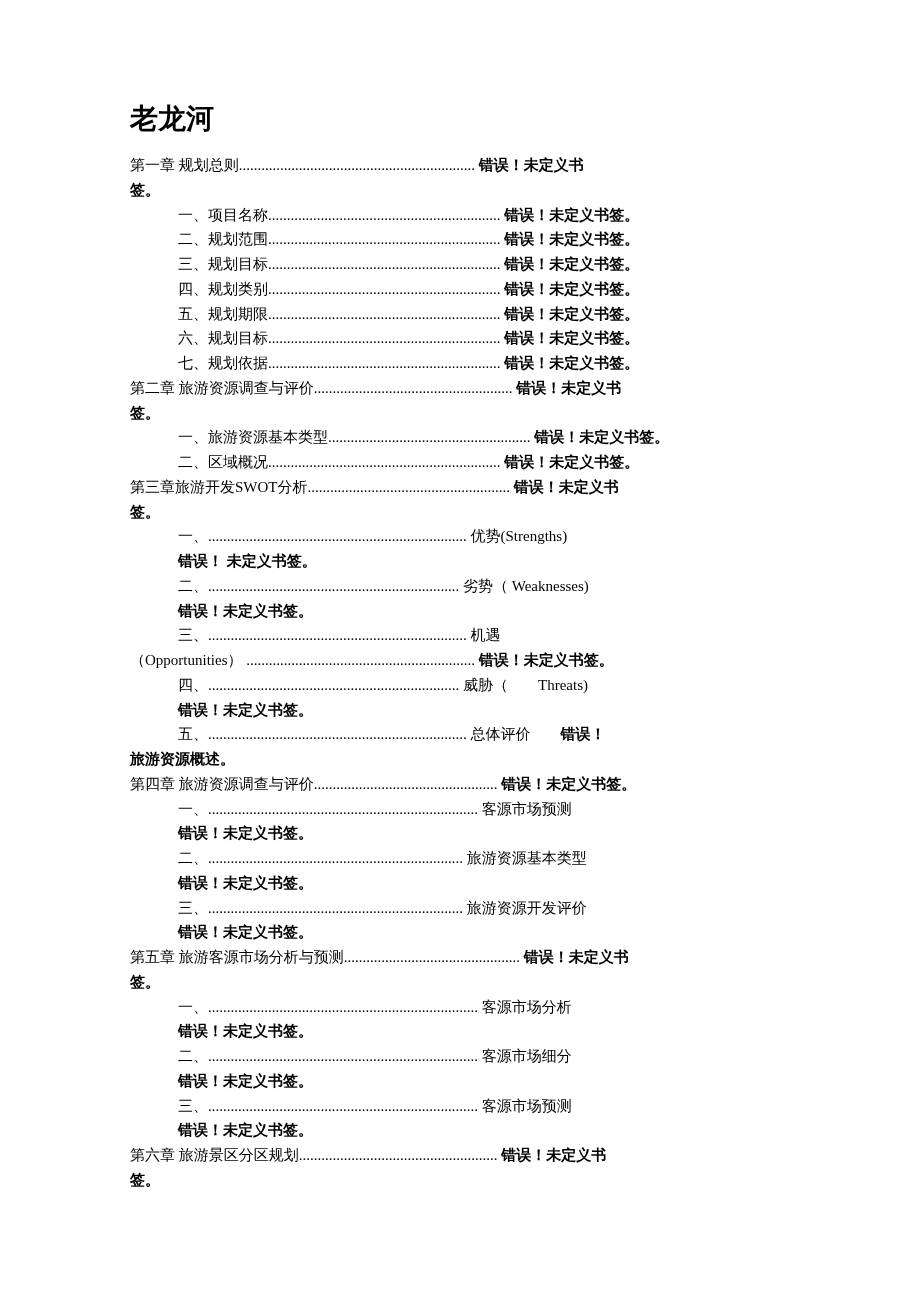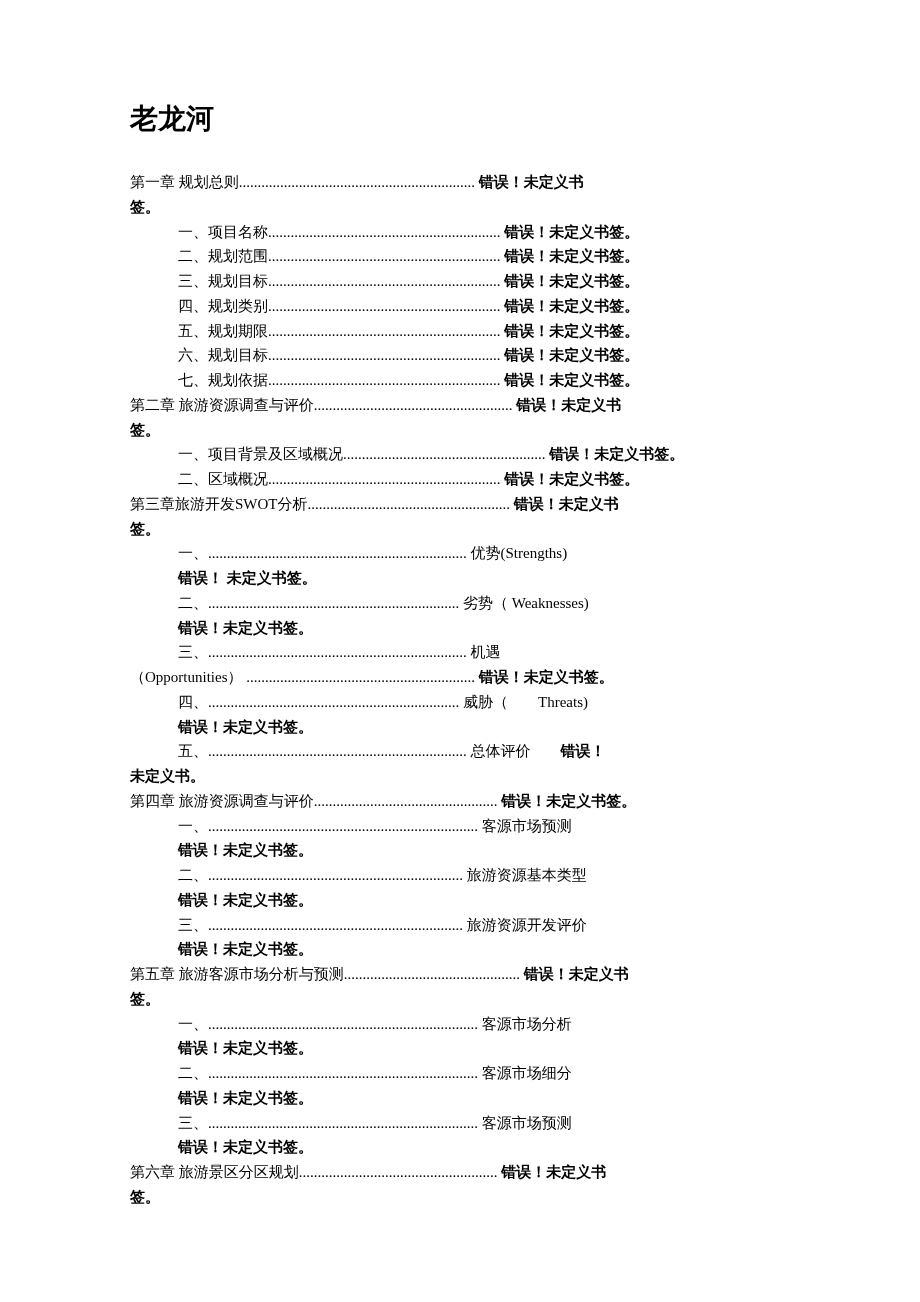--- a/index.html
+++ b/index.html
@@ -11,21 +11,21 @@
       background: #ffffff;
       font-family: "SimSun", "宋体", serif;
       width: 920px;
       padding: 100px 130px 60px 130px;
       font-size: 15px;
       color: #000;
     }
     .title {
       font-size: 28px;
       font-weight: bold;
-      margin-bottom: 32px;
+      margin-bottom: 15px;
       font-family: "SimSun", "宋体", serif;
     }
     .toc-line {
       line-height: 1.65;
       white-space: nowrap;
       overflow: hidden;
     }
     .indent1 {
       padding-left: 48px;
     }
@@ -70,21 +70,21 @@
 <div class="toc-line indent1">
   <span>七、规划依据</span><span>..............................................................</span> <span class="error-bold">错误！未定义书签。</span>
 </div>
 
 <div class="toc-line">
   <span>第二章 旅游资源调查与评价</span><span>.....................................................</span> <span class="error-bold">错误！未定义书</span>
 </div>
 <div class="cont-line"><span class="error-bold">签。</span></div>
 
 <div class="toc-line indent1">
-  <span>一、项目背景及区域概况</span><span>......................................................</span> <span class="error-bold">错误！未定义书签。</span>
+  <span>一、旅游资源基本类型</span><span>......................................................</span> <span class="error-bold">错误！未定义书签。</span>
 </div>
 <div class="toc-line indent1">
   <span>二、区域概况</span><span>..............................................................</span> <span class="error-bold">错误！未定义书签。</span>
 </div>
 
 <div class="toc-line">
   <span>第三章旅游开发SWOT分析</span><span>......................................................</span> <span class="error-bold">错误！未定义书</span>
 </div>
 <div class="cont-line"><span class="error-bold">签。</span></div>
 
@@ -106,21 +106,21 @@
 </div>
 
 <div class="toc-line indent1">
   <span>四、</span><span>...................................................................</span> <span>威胁（　　Threats)</span>
 </div>
 <div class="cont-line cont-indent"><span class="error-bold">错误！未定义书签。</span></div>
 
 <div class="toc-line indent1">
   <span>五、</span><span>.....................................................................</span> <span>总体评价</span>　　<span class="error-bold">错误！</span>
 </div>
-<div class="cont-line"><span class="error-bold">未定义书。</span></div>
+<div class="cont-line"><span class="error-bold">旅游资源概述。</span></div>
 
 <div class="toc-line">
   <span>第四章 旅游资源调查与评价</span><span>.................................................</span> <span class="error-bold">错误！未定义书签。</span>
 </div>
 
 <div class="toc-line indent1">
   <span>一、</span><span>........................................................................</span> <span>客源市场预测</span>
 </div>
 <div class="cont-line cont-indent"><span class="error-bold">错误！未定义书签。</span></div>
 

